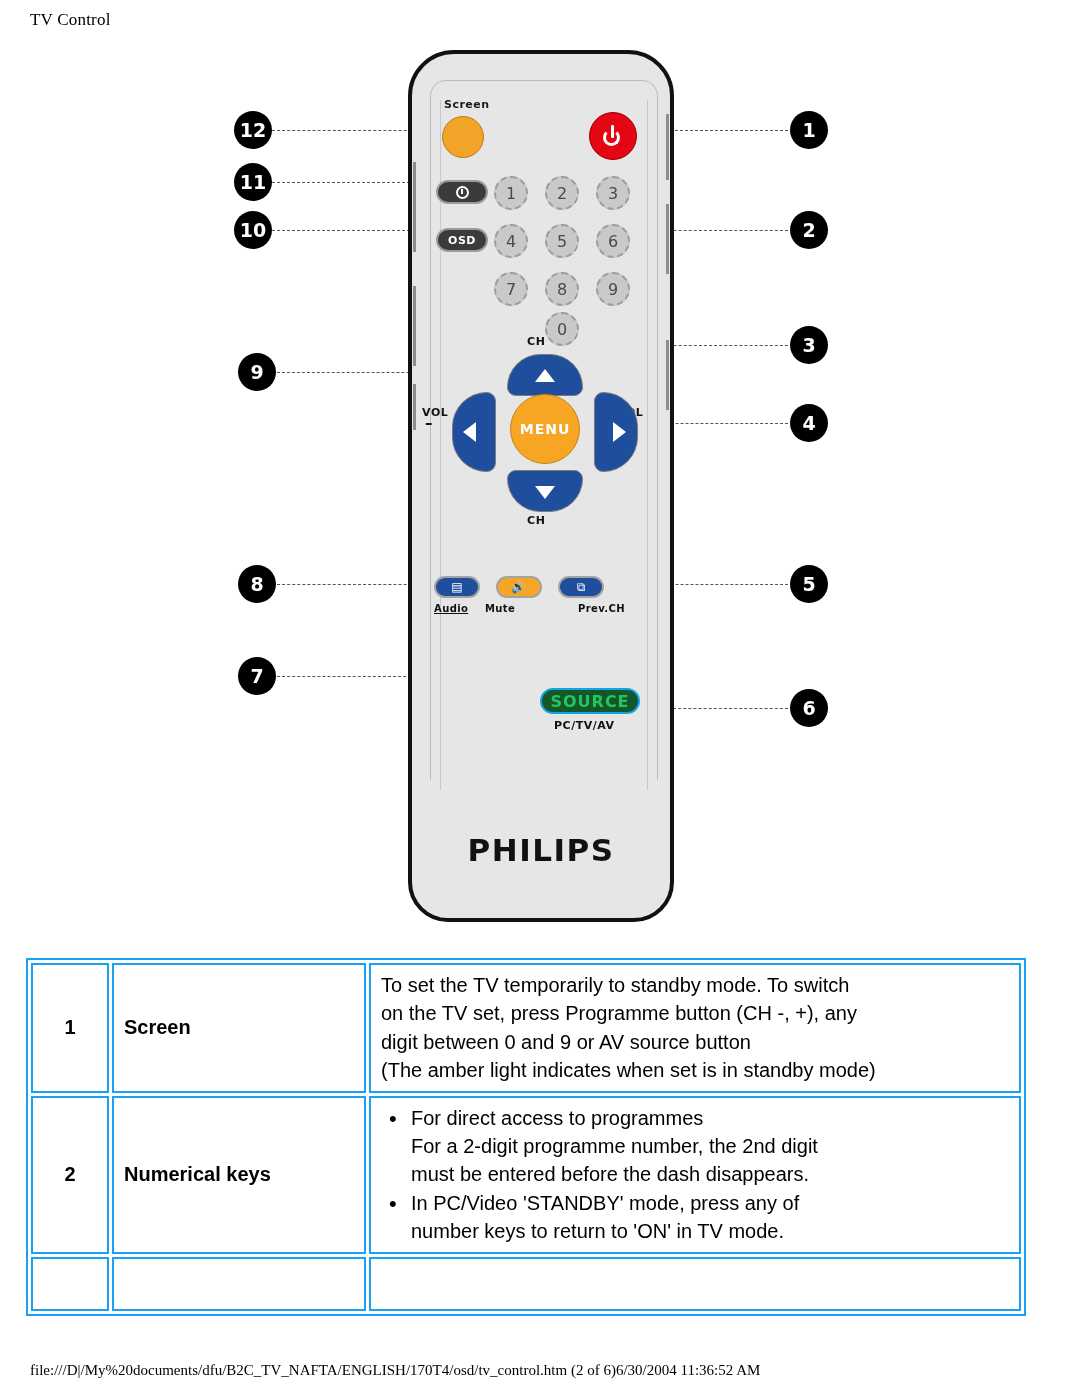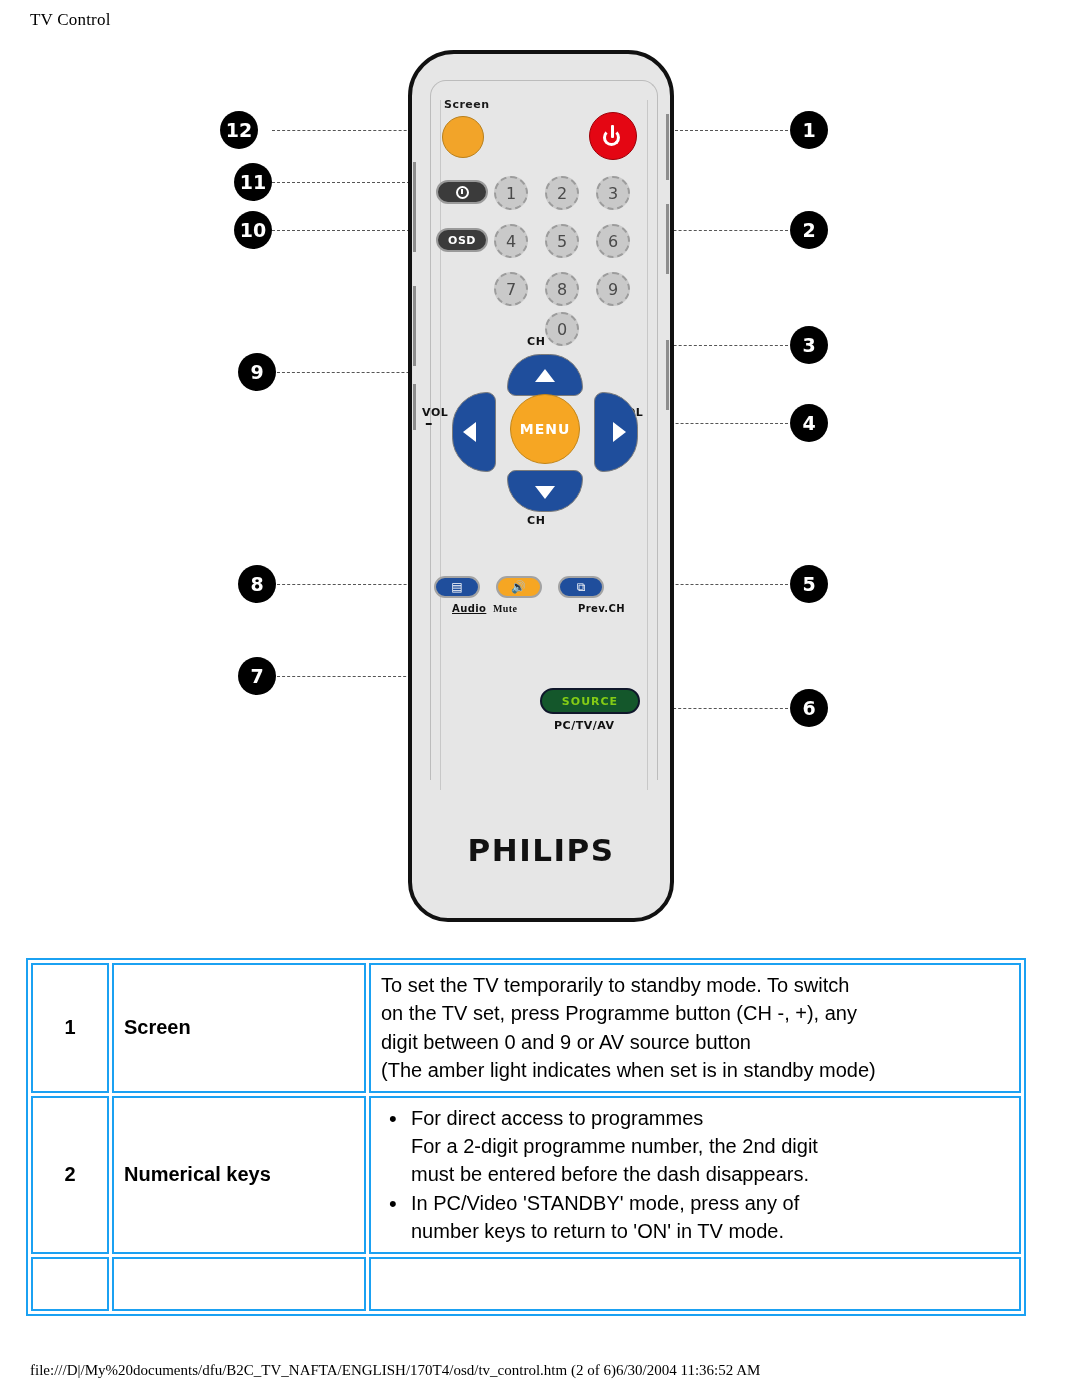--- a/index.html
+++ b/index.html
@@ -313,39 +313,39 @@
   .fnbtn.prev   { left: 146px; top: 522px; }
   .fnlabel {
     position: absolute;
     font-size: 10px;
     font-weight: bold;
     color: #111;
     font-family: "DejaVu Sans", sans-serif;
     letter-spacing: .4px;
     white-space: nowrap;
   }
-  .fnlabel.l-audio { left: 40px;  top: 549px; text-decoration: underline; }
-  .fnlabel.l-mute  { left: 81px;  top: 549px; font-family: Liberation Serif, serif; }
+  .fnlabel.l-audio { left: 22px;  top: 549px; text-decoration: underline; }
+  .fnlabel.l-mute  { left: 73px;  top: 549px; }
   .fnlabel.l-prev  { left: 142px; top: 549px; padding-left: 24px; }
 
   .glyph-wht { color: #fff; font-size: 12px; line-height: 1; }
 
   .btn-source {
     position: absolute;
     left: 128px; top: 634px;
     width: 100px; height: 26px;
     border-radius: 13px;
     background: #14572b;
-    border: 2px solid #0f172a;
+    border: 2px solid #0ea5e9;
     box-sizing: border-box;
     display: flex;
     align-items: center;
     justify-content: center;
-    color: #84cc16;
-    font-size: 11px;
+    color: #22c55e;
+    font-size: 16px;
     font-weight: bold;
     letter-spacing: 1px;
     font-family: "DejaVu Sans", sans-serif;
   }
   .source-sub {
     position: absolute;
     left: 142px; top: 665px;
     font-size: 11px;
     font-weight: bold;
     color: #111;
@@ -544,21 +544,21 @@
     <div class="fnlabel l-audio">Audio</div>
     <div class="fnlabel l-mute">Mute</div>
     <div class="fnlabel l-prev">Prev.CH</div>
 
     <div class="btn-source">SOURCE</div>
     <div class="source-sub">PC/TV/AV</div>
 
     <div class="brand">PHILIPS</div>
   </div>
 
-  <div class="callout" style="left:220px; top:75px;">12</div>
+  <div class="callout" style="left:234px; top:75px;">12</div>
   <div class="callout" style="left:234px; top:127px;">11</div>
   <div class="callout" style="left:234px; top:175px;">10</div>
   <div class="callout" style="left:238px; top:317px;">9</div>
   <div class="callout" style="left:238px; top:529px;">8</div>
   <div class="callout" style="left:238px; top:621px;">7</div>
 
   <div class="callout" style="left:790px; top:75px;">1</div>
   <div class="callout" style="left:790px; top:175px;">2</div>
   <div class="callout" style="left:790px; top:290px;">3</div>
   <div class="callout" style="left:790px; top:368px;">4</div>

